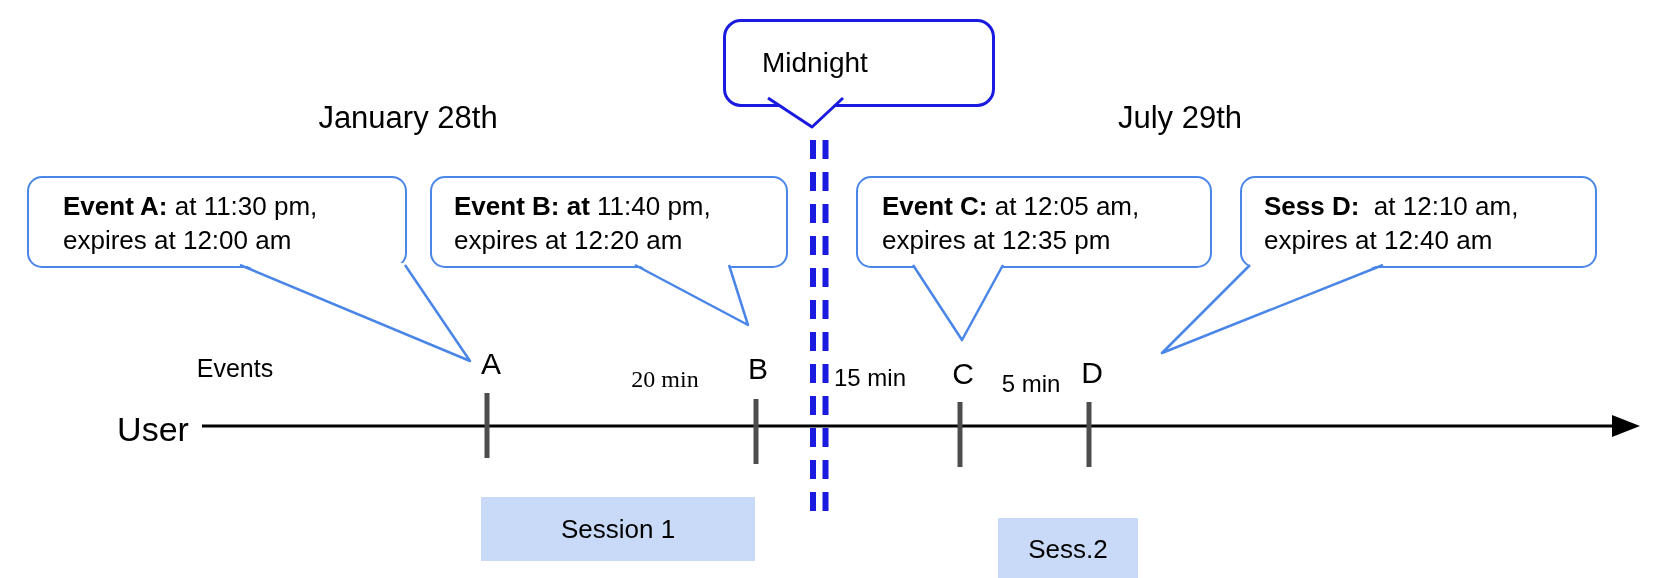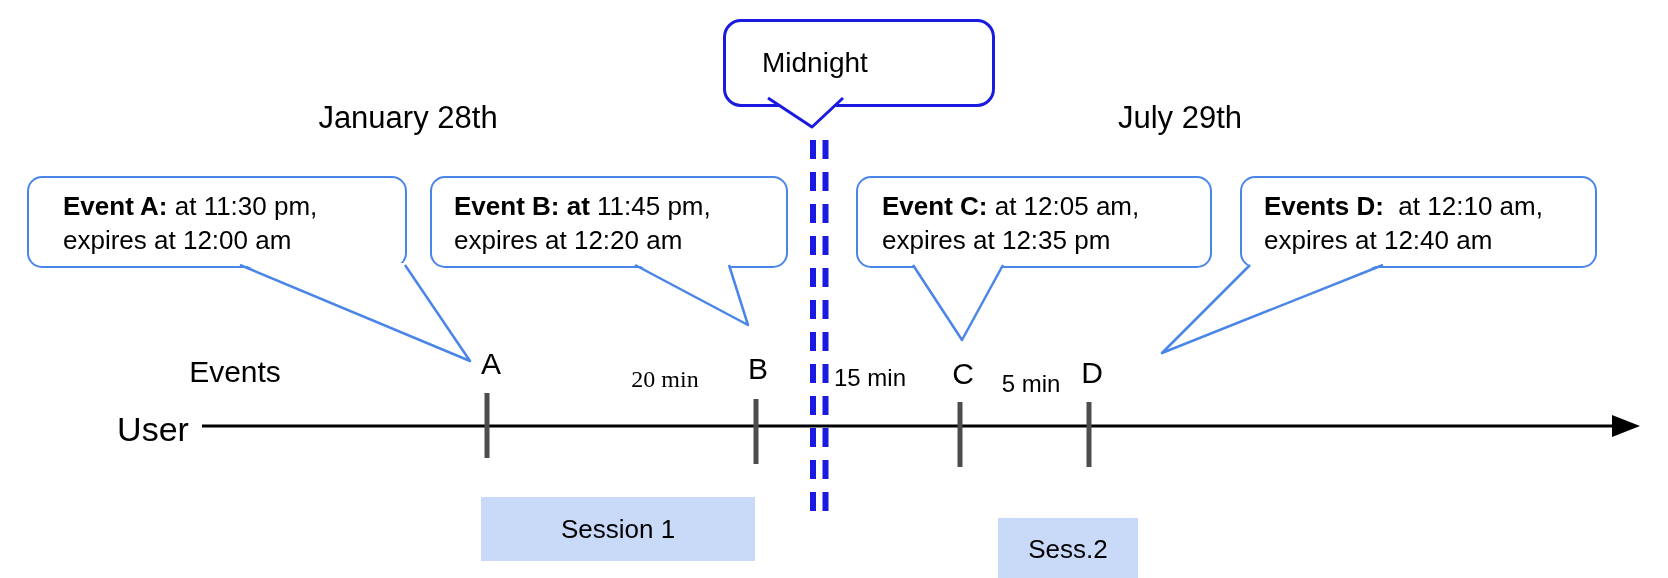--- a/index.html
+++ b/index.html
@@ -8,21 +8,21 @@
     width:1668px;height:578px;
     background:#ffffff;
     font-family:"Liberation Sans", sans-serif;
     color:#000;
     overflow:hidden;
   }
   .abs{position:absolute;}
   .centered{transform:translateX(-50%);white-space:nowrap;}
   .date-label{font-size:31px;line-height:1.1;}
   .axis-label{font-size:34px;line-height:1.1;}
-  .events-label{font-size:30px;line-height:1.1;}
+  .events-label{font-size:25px;line-height:1.1;}
   .tick-letter{font-size:30px;line-height:1.1;}
   .gap-label{font-size:24px;line-height:1.1;}
   .bubble{
     position:absolute;
     box-sizing:border-box;
     background:#fff;
     border:2.5px solid #4a86e8;
     border-radius:15px;
     top:176px;height:92px;
     z-index:2;
@@ -74,35 +74,35 @@
 
   <div class="bubble" style="left:27px;width:380px;">
     <div class="bubble-text" style="padding-left:34px;">
       <span class="bold">Event A:</span><span> at 11:30 pm,</span><br>
       <span>expires at 12:00 am</span>
     </div>
   </div>
 
   <div class="bubble" style="left:430px;width:358px;">
     <div class="bubble-text" style="padding-left:22px;">
-      <span class="bold">Event B: at</span><span> 11:45 pm,</span><br>
+      <span class="bold">Event B: at</span><span> 11:40 pm,</span><br>
       <span>expires at 12:20 am</span>
     </div>
   </div>
 
   <div class="bubble" style="left:856px;width:356px;">
     <div class="bubble-text" style="padding-left:24px;">
       <span class="bold">Event C:</span><span> at 12:05 am,</span><br>
       <span>expires at 12:35 pm</span>
     </div>
   </div>
 
   <div class="bubble" style="left:1240px;width:357px;">
     <div class="bubble-text" style="padding-left:22px;">
-      <span class="bold">Events D:</span><span>  at 12:10 am,</span><br>
+      <span class="bold">Sess D:</span><span>  at 12:10 am,</span><br>
       <span>expires at 12:40 am</span>
     </div>
   </div>
 
   <div class="abs centered events-label" style="left:235px;top:355px;">Events</div>
   <div class="abs centered axis-label" style="left:153px;top:411px;">User</div>
 
   <div class="abs centered tick-letter" style="left:491px;top:347px;">A</div>
   <div class="abs centered tick-letter" style="left:758px;top:352px;">B</div>
   <div class="abs centered tick-letter" style="left:963px;top:357px;">C</div>

